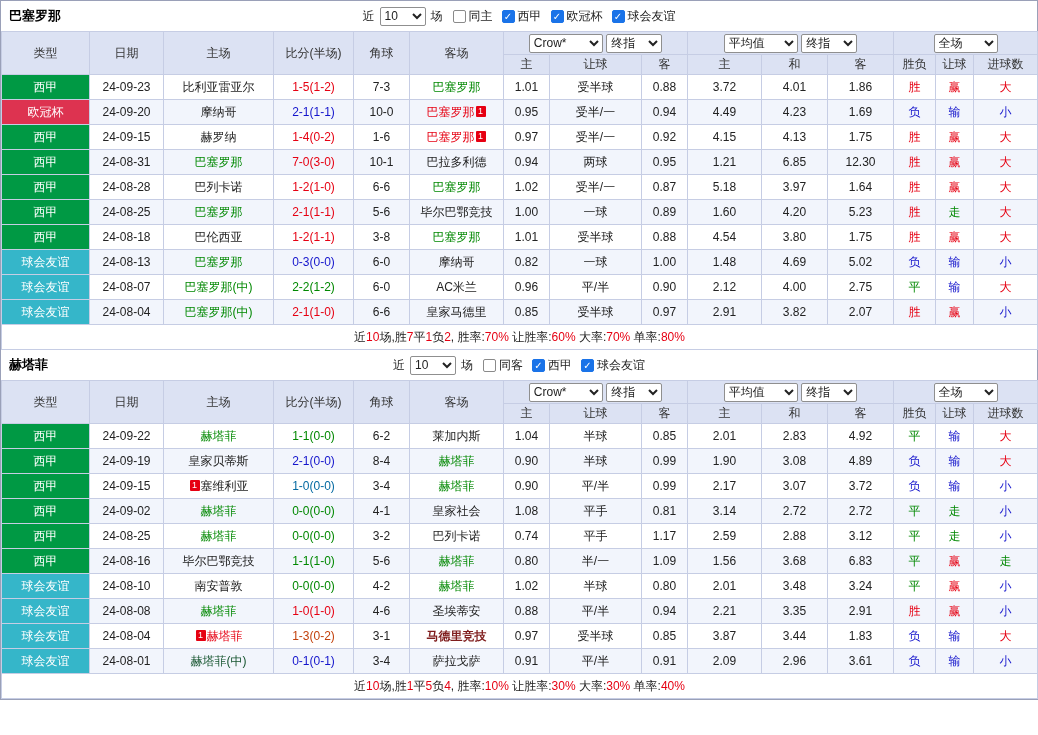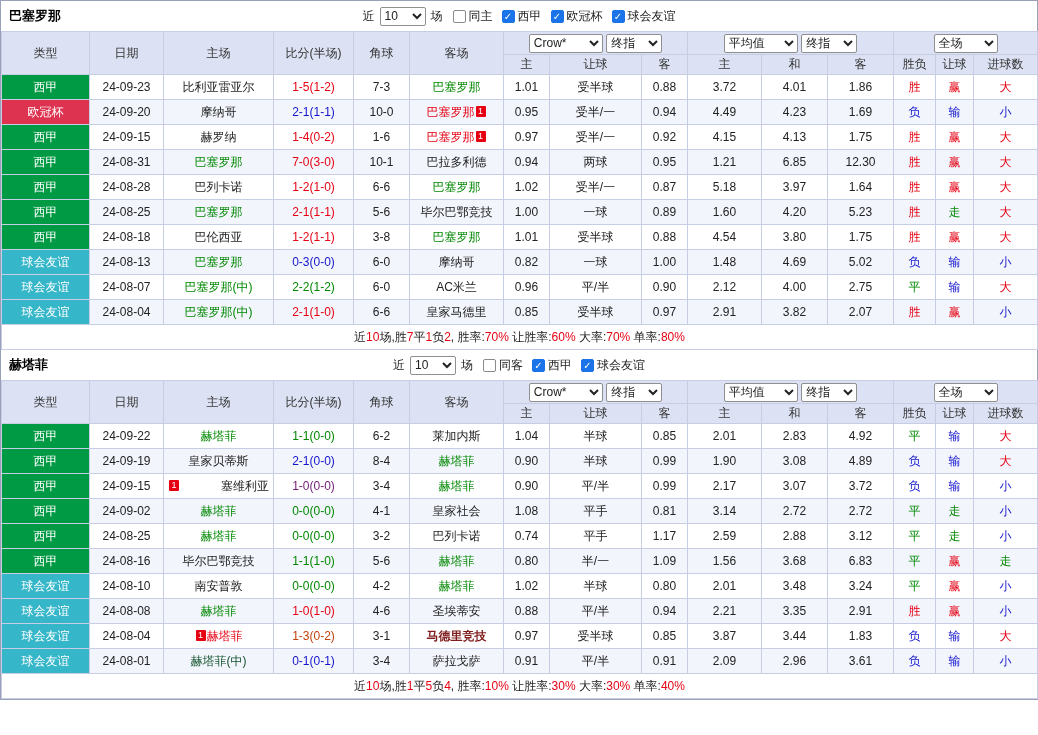--- a/index.html
+++ b/index.html
@@ -409,22 +409,22 @@
             <td>1.90</td>
             <td>3.08</td>
             <td>4.89</td>
             <td style="color: rgb(20, 20, 204);">负</td>
             <td style="color: rgb(20, 20, 204);">输</td>
             <td style="color: rgb(230, 0, 18);">大</td>
           </tr>
           <tr>
             <td class="lg" style="background: rgb(0, 153, 68);">西甲</td>
             <td>24-09-15</td>
-            <td><span class="rc">1</span><span class="team-link" style="color: rgb(34, 34, 34); padding-left: 41px;">塞维利亚</span></td>
-            <td style="color: #701a75;">1-0(0-0)</td>
+            <td><span class="rc">1</span><span class="team-link" style="color: rgb(34, 34, 34);">塞维利亚</span></td>
+            <td style="color: #0369a1;">1-0(0-0)</td>
             <td>3-4</td>
             <td><span class="team-link" style="color: rgb(0, 136, 0);">赫塔菲</span></td>
             <td>0.90</td>
             <td>平/半</td>
             <td>0.99</td>
             <td>2.17</td>
             <td>3.07</td>
             <td>3.72</td>
             <td style="color: rgb(20, 20, 204);">负</td>
             <td style="color: rgb(20, 20, 204);">输</td>

